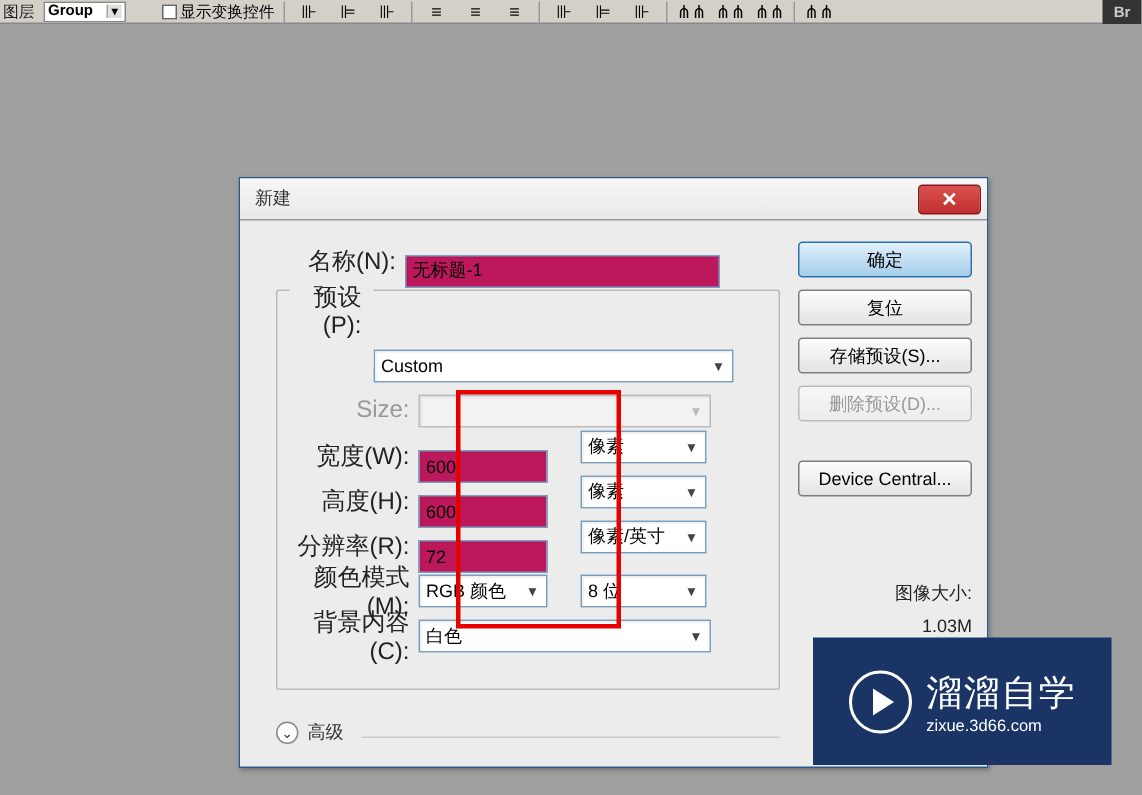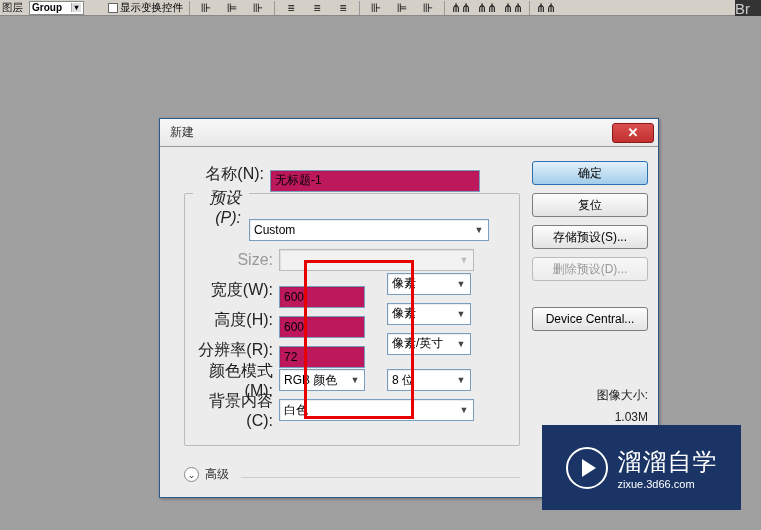--- a/index.html
+++ b/index.html
@@ -169,34 +169,34 @@
       border-top: 9px solid transparent;
       border-bottom: 9px solid transparent;
       margin-left:4px;
     }
     .wm-text { display:flex; flex-direction:column; }
     .wm-top { font-size: 24px; letter-spacing:1px; font-weight:500; }
     .wm-bot { font-size: 11px; }
     .br-corner {
       position:absolute; right:0; top:0;
       width:26px; height:16px; background:#333;
-      color:#ccc; font-size:15px;
-      display:flex; align-items:center; 
+      color:#ccc; font-size:10px;
+      display:flex; align-items:center; justify-content:center;font-weight:bold;
     }
     .preset-group{
       border:1px solid #bbb;
       border-radius:2px;
       padding: 0 8px 18px 8px;
       margin-top:6px;
     }
     .preset-legend{
       position:relative; top:-6px; background:#ececec;
       display:inline-block; padding:0 2px;
     }
-    .preset-row { display:flex; align-items:center; height:26px; margin-bottom:4px;font-style:italic; }
+    .preset-row { display:flex; align-items:center; height:26px; margin-bottom:18px; }
   </style>
 </head>
 <body>
 
 <div class="toolbar">
   <span class="toolbar-label">图层</span>
   <div class="toolbar-dropdown">
     <span>Group</span>
     <span class="arrow">▾</span>
   </div>

